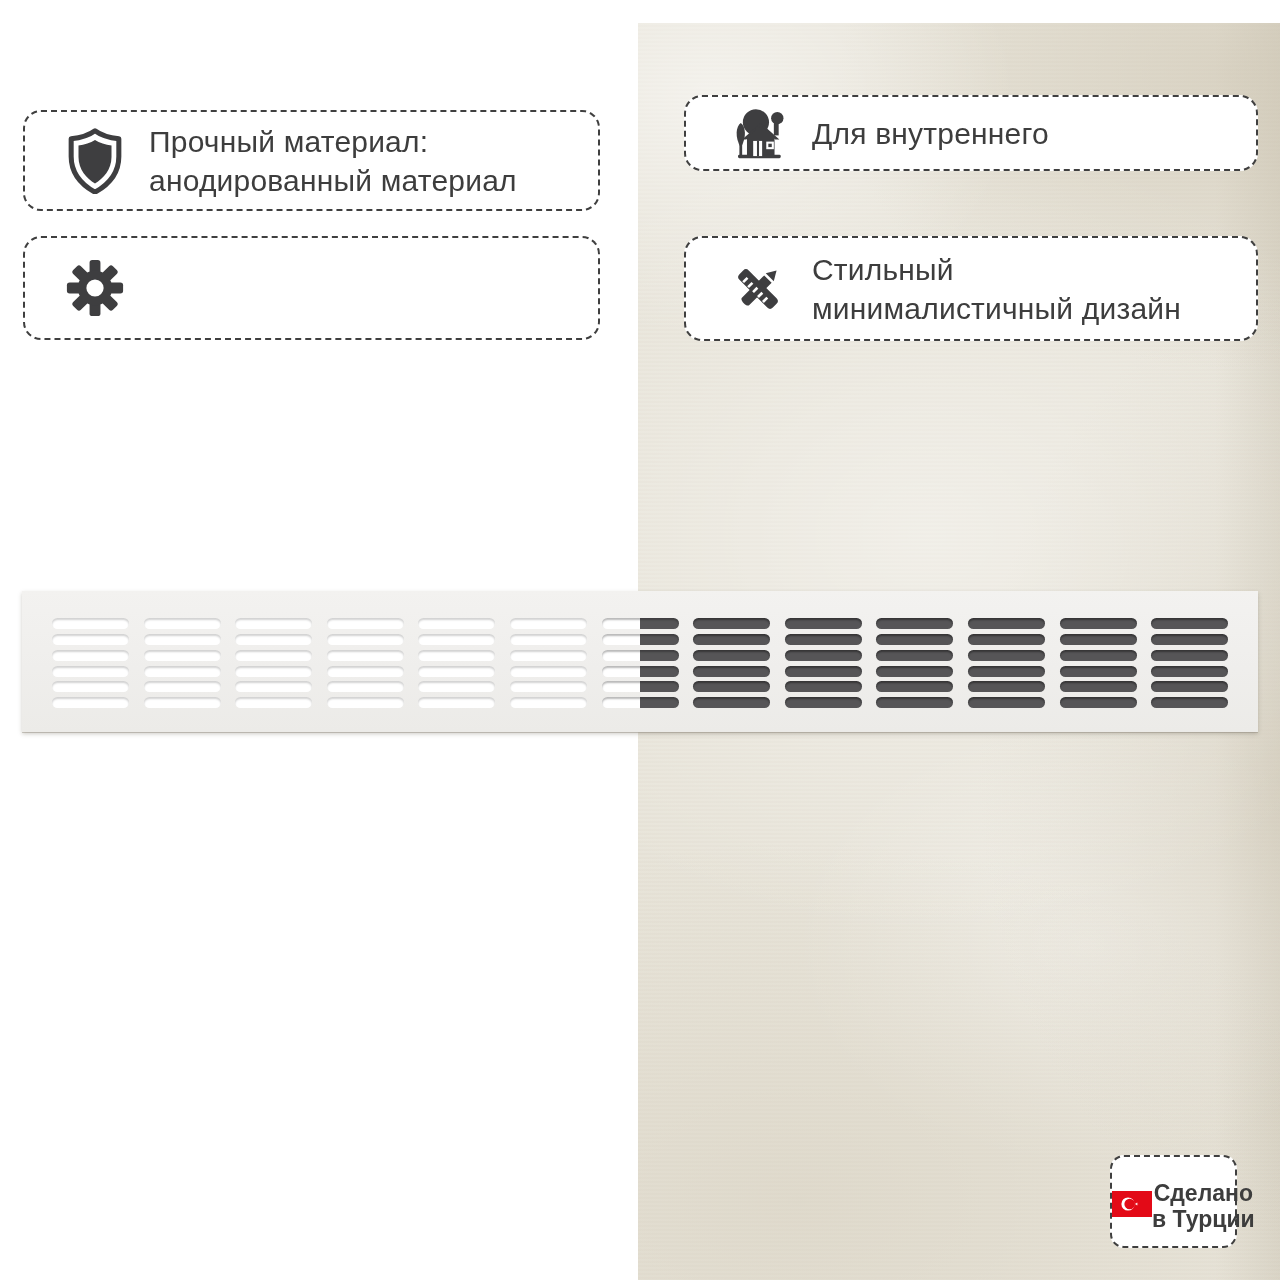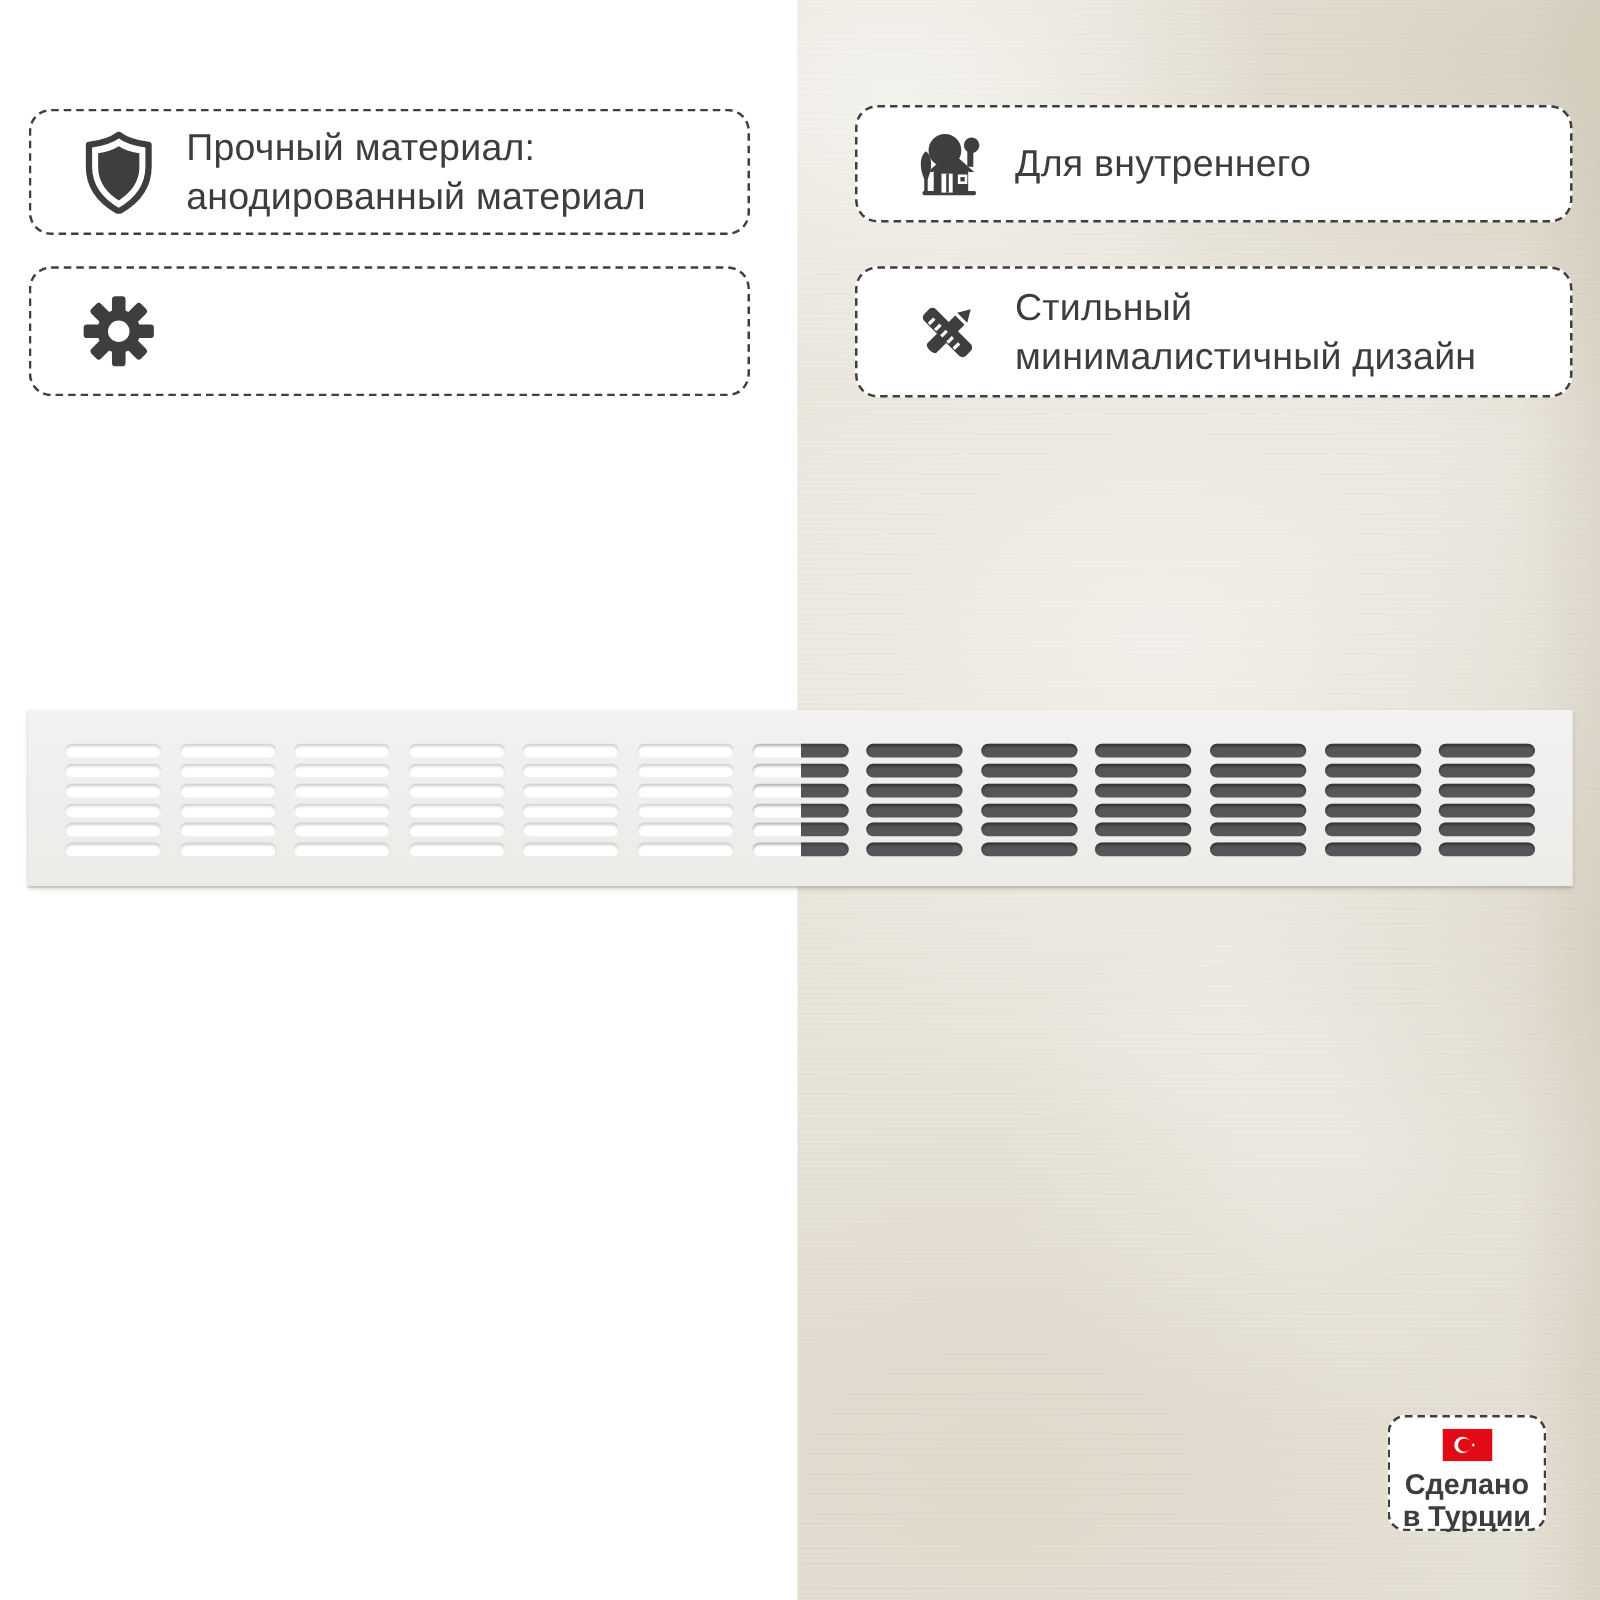--- a/index.html
+++ b/index.html
@@ -4,21 +4,21 @@
 <style>
   * { margin:0; padding:0; box-sizing:border-box; }
   html,body { width:1280px; height:1280px; }
   body {
     font-family:"Liberation Sans","DejaVu Sans",sans-serif;
     background:#ffffff;
     position:relative;
     overflow:hidden;
     color:var(--text,#3d3d3d);
   }
-  .canvas { position:absolute; inset:0; }
+  .canvas { position:absolute; inset:0;margin-top:23px; }
 
   
   .wall {
     position:absolute; left:638px; top:0; width:642px; height:1280px;
     background-color:var(--wall,#e8e4d9);
     background-image:
       radial-gradient(ellipse 420px 330px at 12% 6%,  rgba(255,255,255,0.55), rgba(255,255,255,0) 72%),
       radial-gradient(ellipse 560px 420px at 92% 4%,  rgba(203,194,174,0.50), rgba(203,194,174,0) 70%),
       radial-gradient(ellipse 700px 560px at 45% 40%, rgba(255,255,255,0.42), rgba(255,255,255,0) 72%),
       radial-gradient(ellipse 460px 680px at 103% 58%,rgba(206,198,180,0.42), rgba(206,198,180,0) 70%),
@@ -32,21 +32,21 @@
   .card {
     position:absolute;
     background:#ffffff;
     border:2px dashed var(--border,#3f3f3f);
     border-radius:18px;
     display:flex; align-items:center;
     padding-left:38px; gap:22px;
   }
   .card-1 { left:23px;  top:87px;  width:577px; height:101px; }
   .card-2 { left:23px;  top:213px; width:577px; height:104px; }
-  .card-3 { left:684px; top:84px;  width:574px; height:94px;  padding-left:40px;text-align:right; }
+  .card-3 { left:684px; top:72px;  width:574px; height:76px;  padding-left:40px;text-align:right; }
   .card-4 { left:684px; top:213px; width:574px; height:105px; padding-left:40px; }
 
   .icon {
     width:64px; height:72px; flex:0 0 64px;
     display:flex; align-items:center; justify-content:center;
     color:var(--icon,#3e3e40);
   }
   .card-text { display:flex; flex-direction:column; }
   .card-text span {
     font-size:30px; line-height:39px; color:var(--text,#3d3d3d);
@@ -65,21 +65,21 @@
   .slot-light { background:#ffffff; box-shadow:inset 0 2px 2px rgba(0,0,0,0.18); }
   .slot-dark  { background:var(--slot-dark,#565557); box-shadow:inset 0 2px 2px rgba(0,0,0,0.38); }
   .slot-split { box-shadow:inset 0 2px 2px rgba(0,0,0,0.28); }
 
   
   .badge {
     position:absolute; left:1110px; top:1132px; width:127px; height:93px;
     background:#ffffff;
     border:2px dashed var(--border,#3f3f3f);
     border-radius:14px;
-    display:flex; flex-direction:column; align-items:center;
+    display:flex; flex-direction:row; align-items:center;
     padding-top:9px;
   }
   .flag { width:40px; height:26px; display:block; margin-bottom:5px; }
   .badge-text { display:flex; flex-direction:column; align-items:center; }
   .badge-text span {
     font-size:23px; line-height:26px; font-weight:bold;
     color:var(--text,#3d3d3d); white-space:nowrap;
   }
 </style>
 </head>

